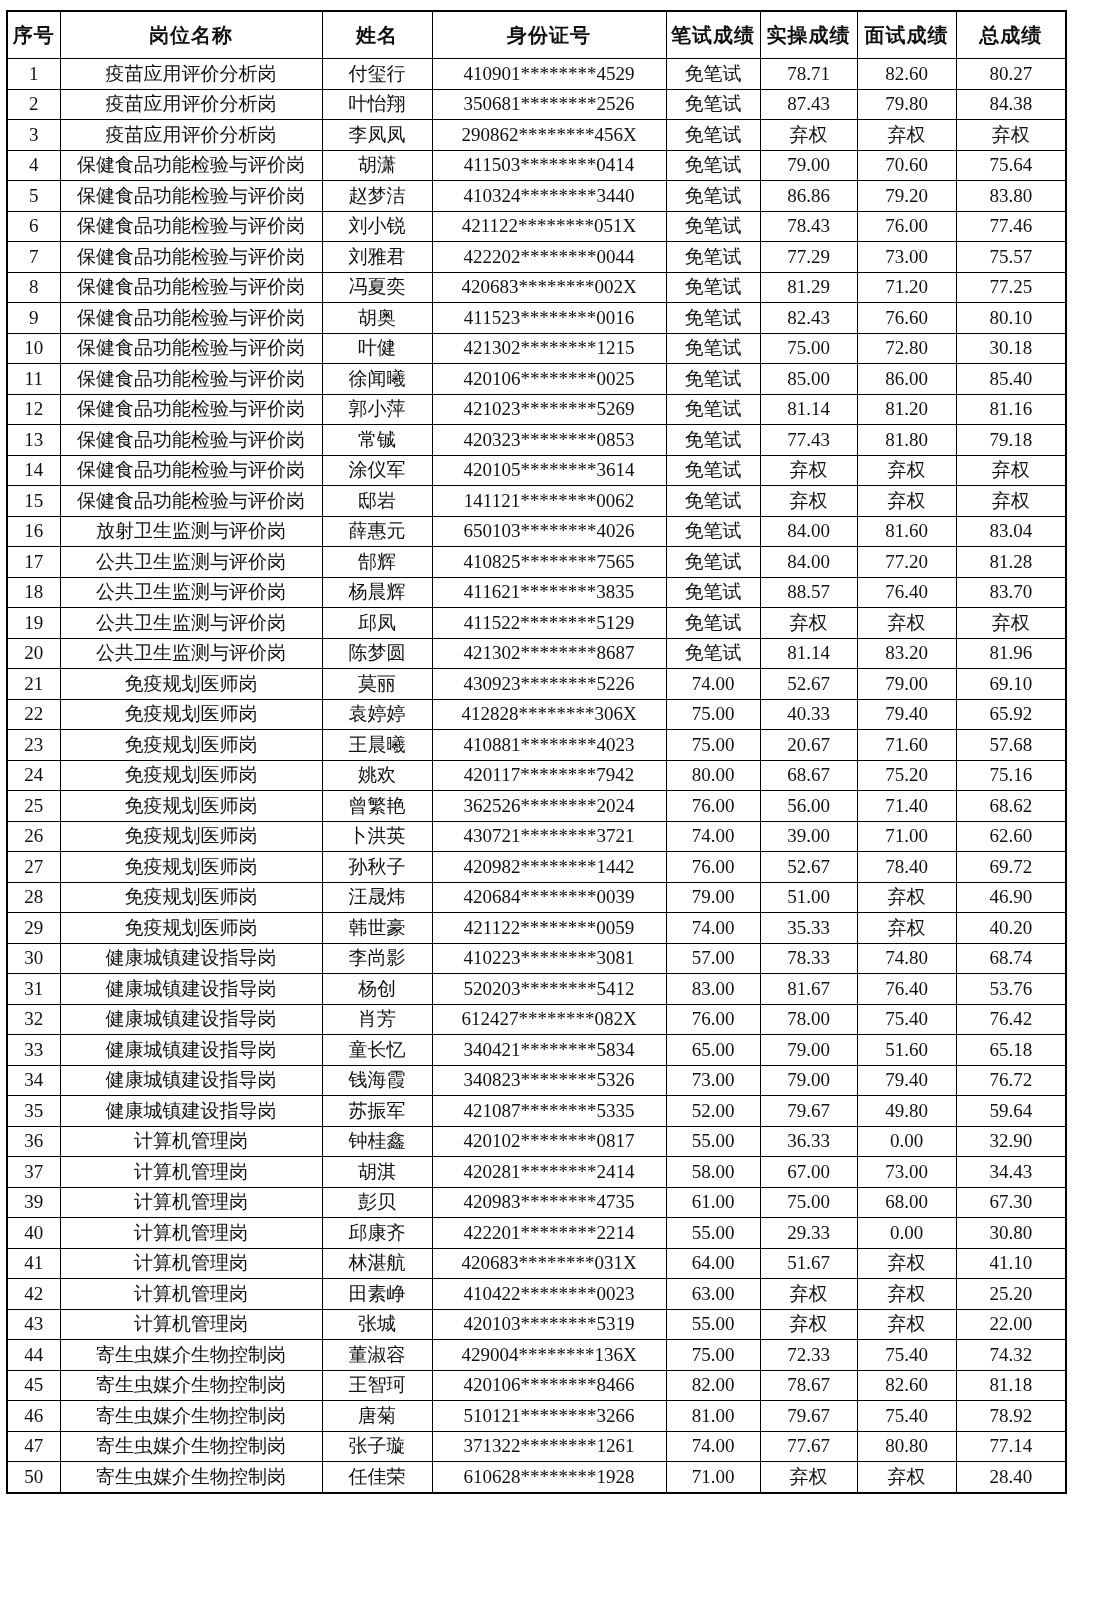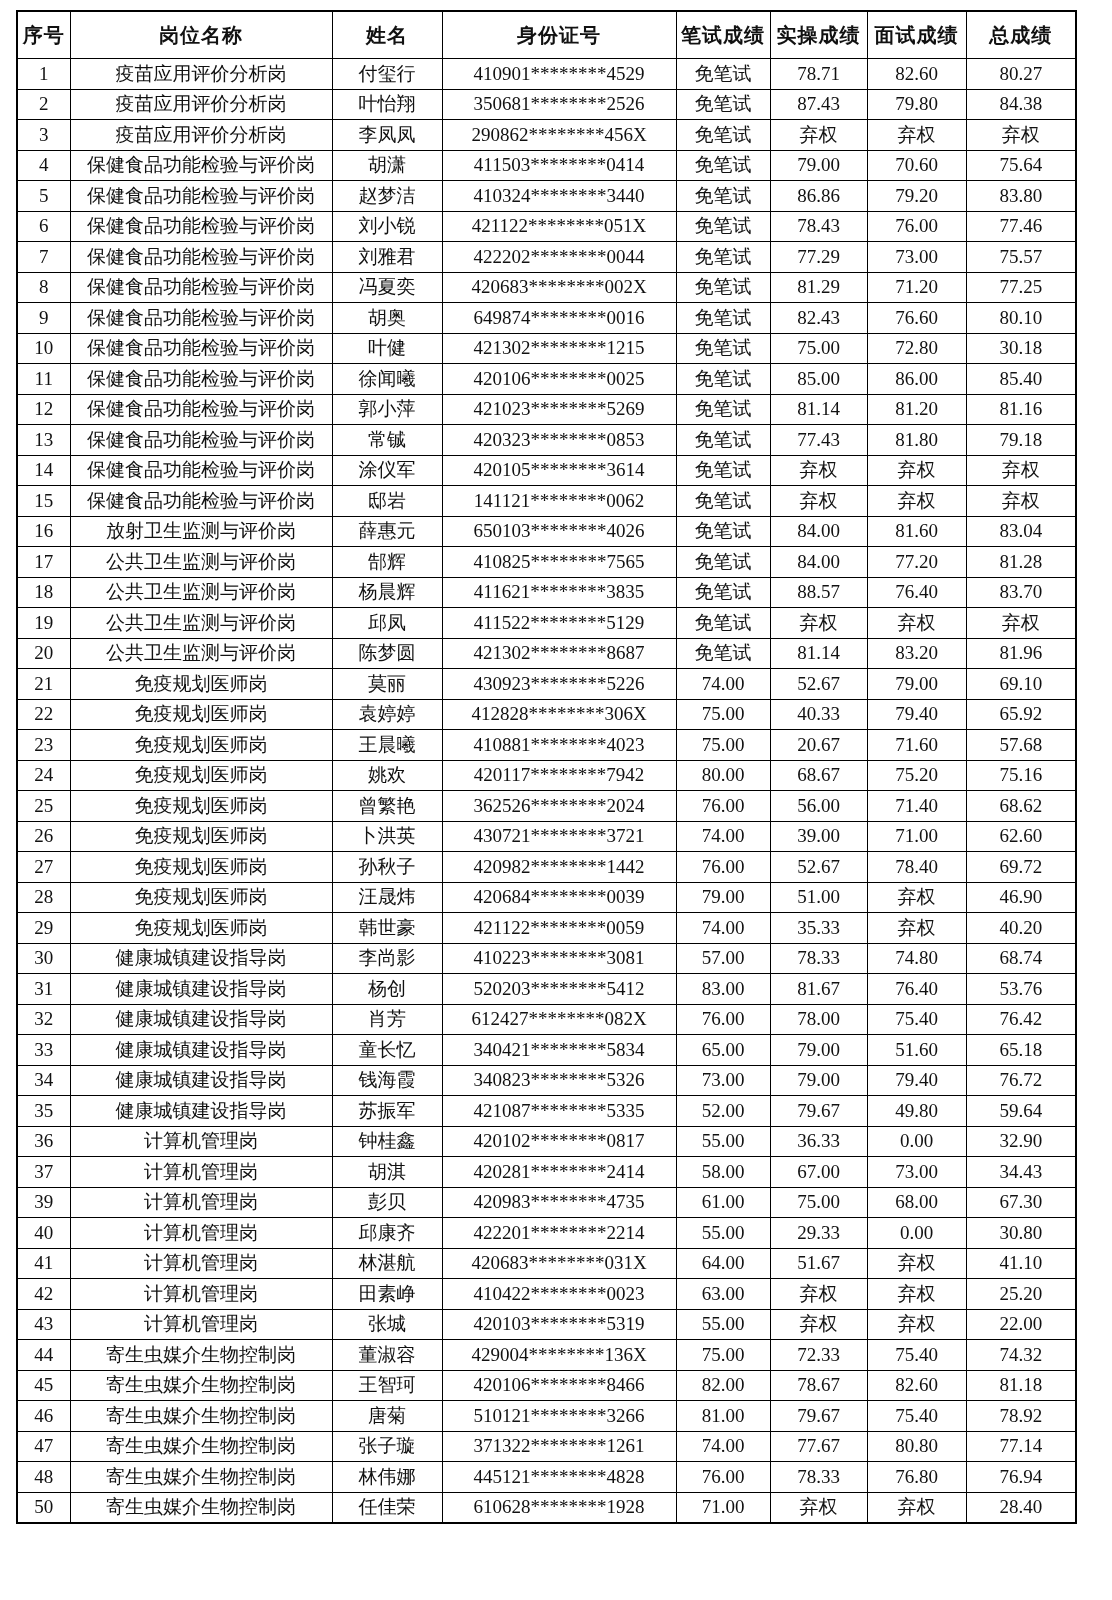--- a/index.html
+++ b/index.html
@@ -7,21 +7,21 @@
     padding: 0;
     background: #ffffff;
     width: 1112px;
     height: 1600px;
     font-family: "Liberation Serif", "DejaVu Serif", serif;
     color: #111111;
   }
   .sheet {
     position: absolute;
     top: 10px;
-    left: 16px;
+    left: 6px;
   }
   table.results {
     border-collapse: collapse;
     table-layout: fixed;
     width: 1058px;
     border: 2px solid #000;
     background: #ffffff;
   }
   table.results th,
   table.results td {
@@ -156,21 +156,21 @@
           <td>420683********002X</td>
           <td>免笔试</td>
           <td>81.29</td>
           <td>71.20</td>
           <td>77.25</td>
         </tr>
         <tr>
           <td>9</td>
           <td>保健食品功能检验与评价岗</td>
           <td>胡奥</td>
-          <td>649874********0016</td>
+          <td>411523********0016</td>
           <td>免笔试</td>
           <td>82.43</td>
           <td>76.60</td>
           <td>80.10</td>
         </tr>
         <tr>
           <td>10</td>
           <td>保健食品功能检验与评价岗</td>
           <td>叶健</td>
           <td>421302********1215</td>
@@ -533,30 +533,20 @@
           <td>47</td>
           <td>寄生虫媒介生物控制岗</td>
           <td>张子璇</td>
           <td>371322********1261</td>
           <td>74.00</td>
           <td>77.67</td>
           <td>80.80</td>
           <td>77.14</td>
         </tr>
         <tr>
-          <td>48</td>
-          <td>寄生虫媒介生物控制岗</td>
-          <td>林伟娜</td>
-          <td>445121********4828</td>
-          <td>76.00</td>
-          <td>78.33</td>
-          <td>76.80</td>
-          <td>76.94</td>
-        </tr>
-        <tr>
           <td>50</td>
           <td>寄生虫媒介生物控制岗</td>
           <td>任佳荣</td>
           <td>610628********1928</td>
           <td>71.00</td>
           <td>弃权</td>
           <td>弃权</td>
           <td>28.40</td>
         </tr>
       </tbody>

